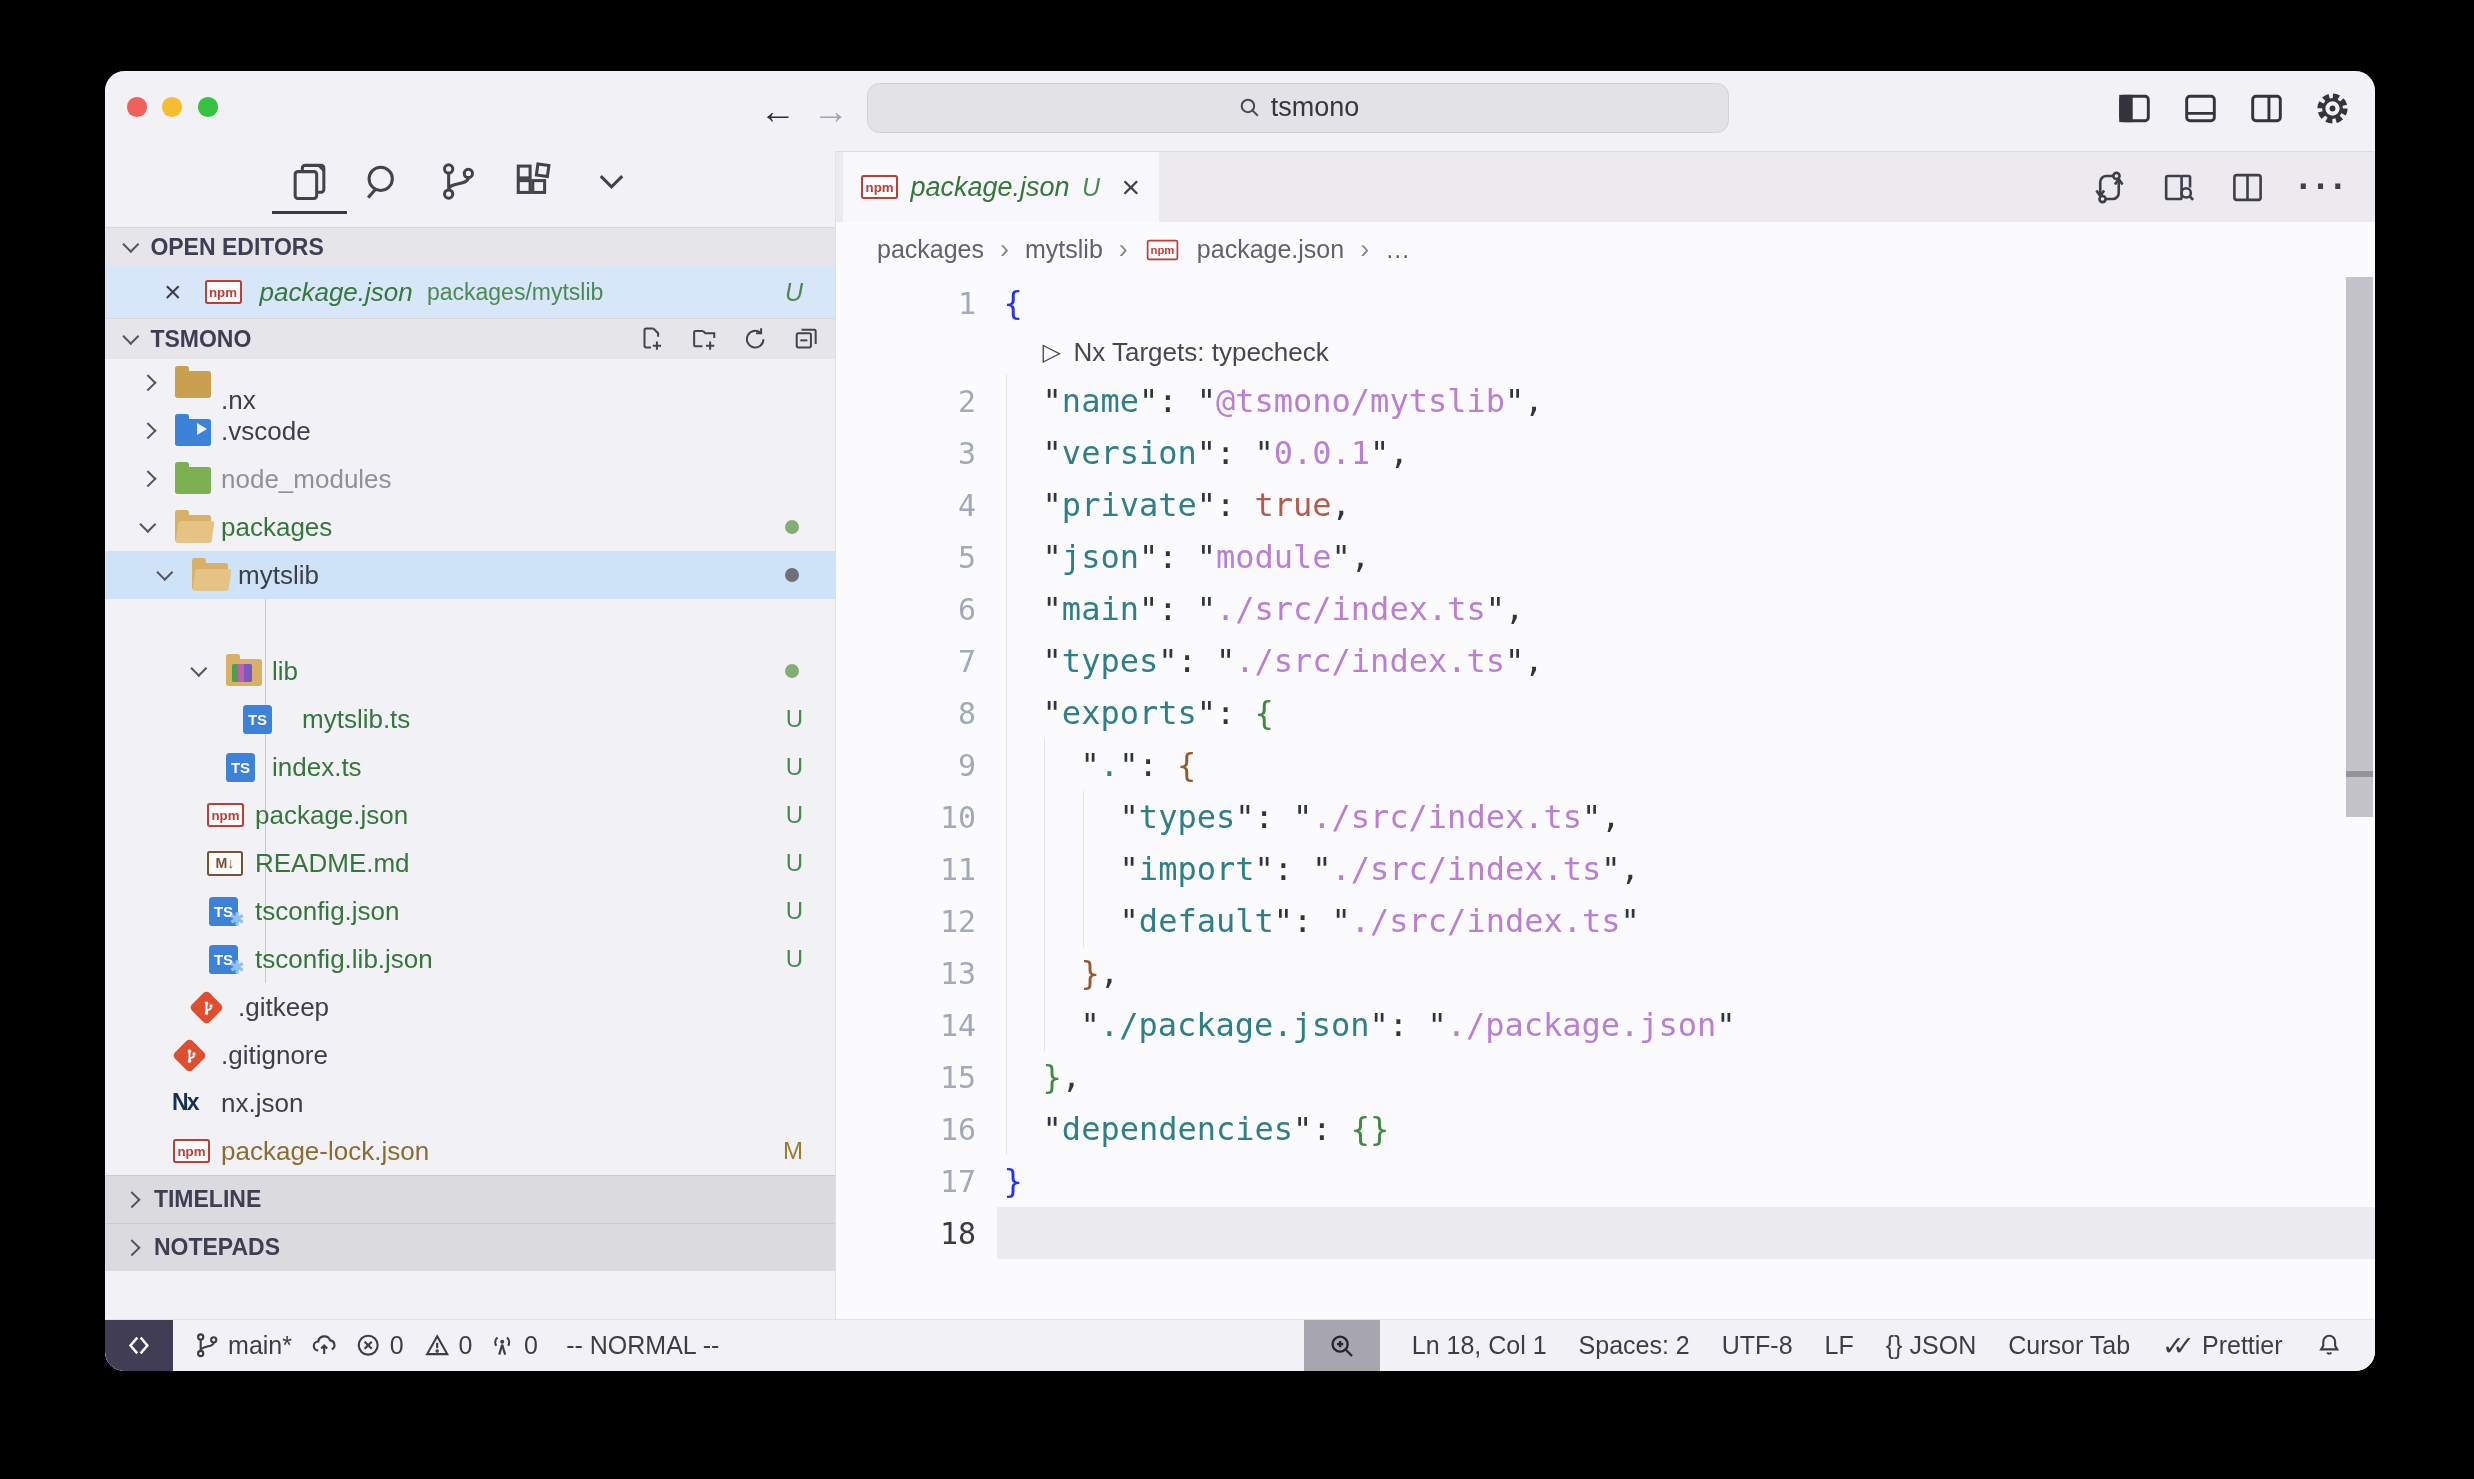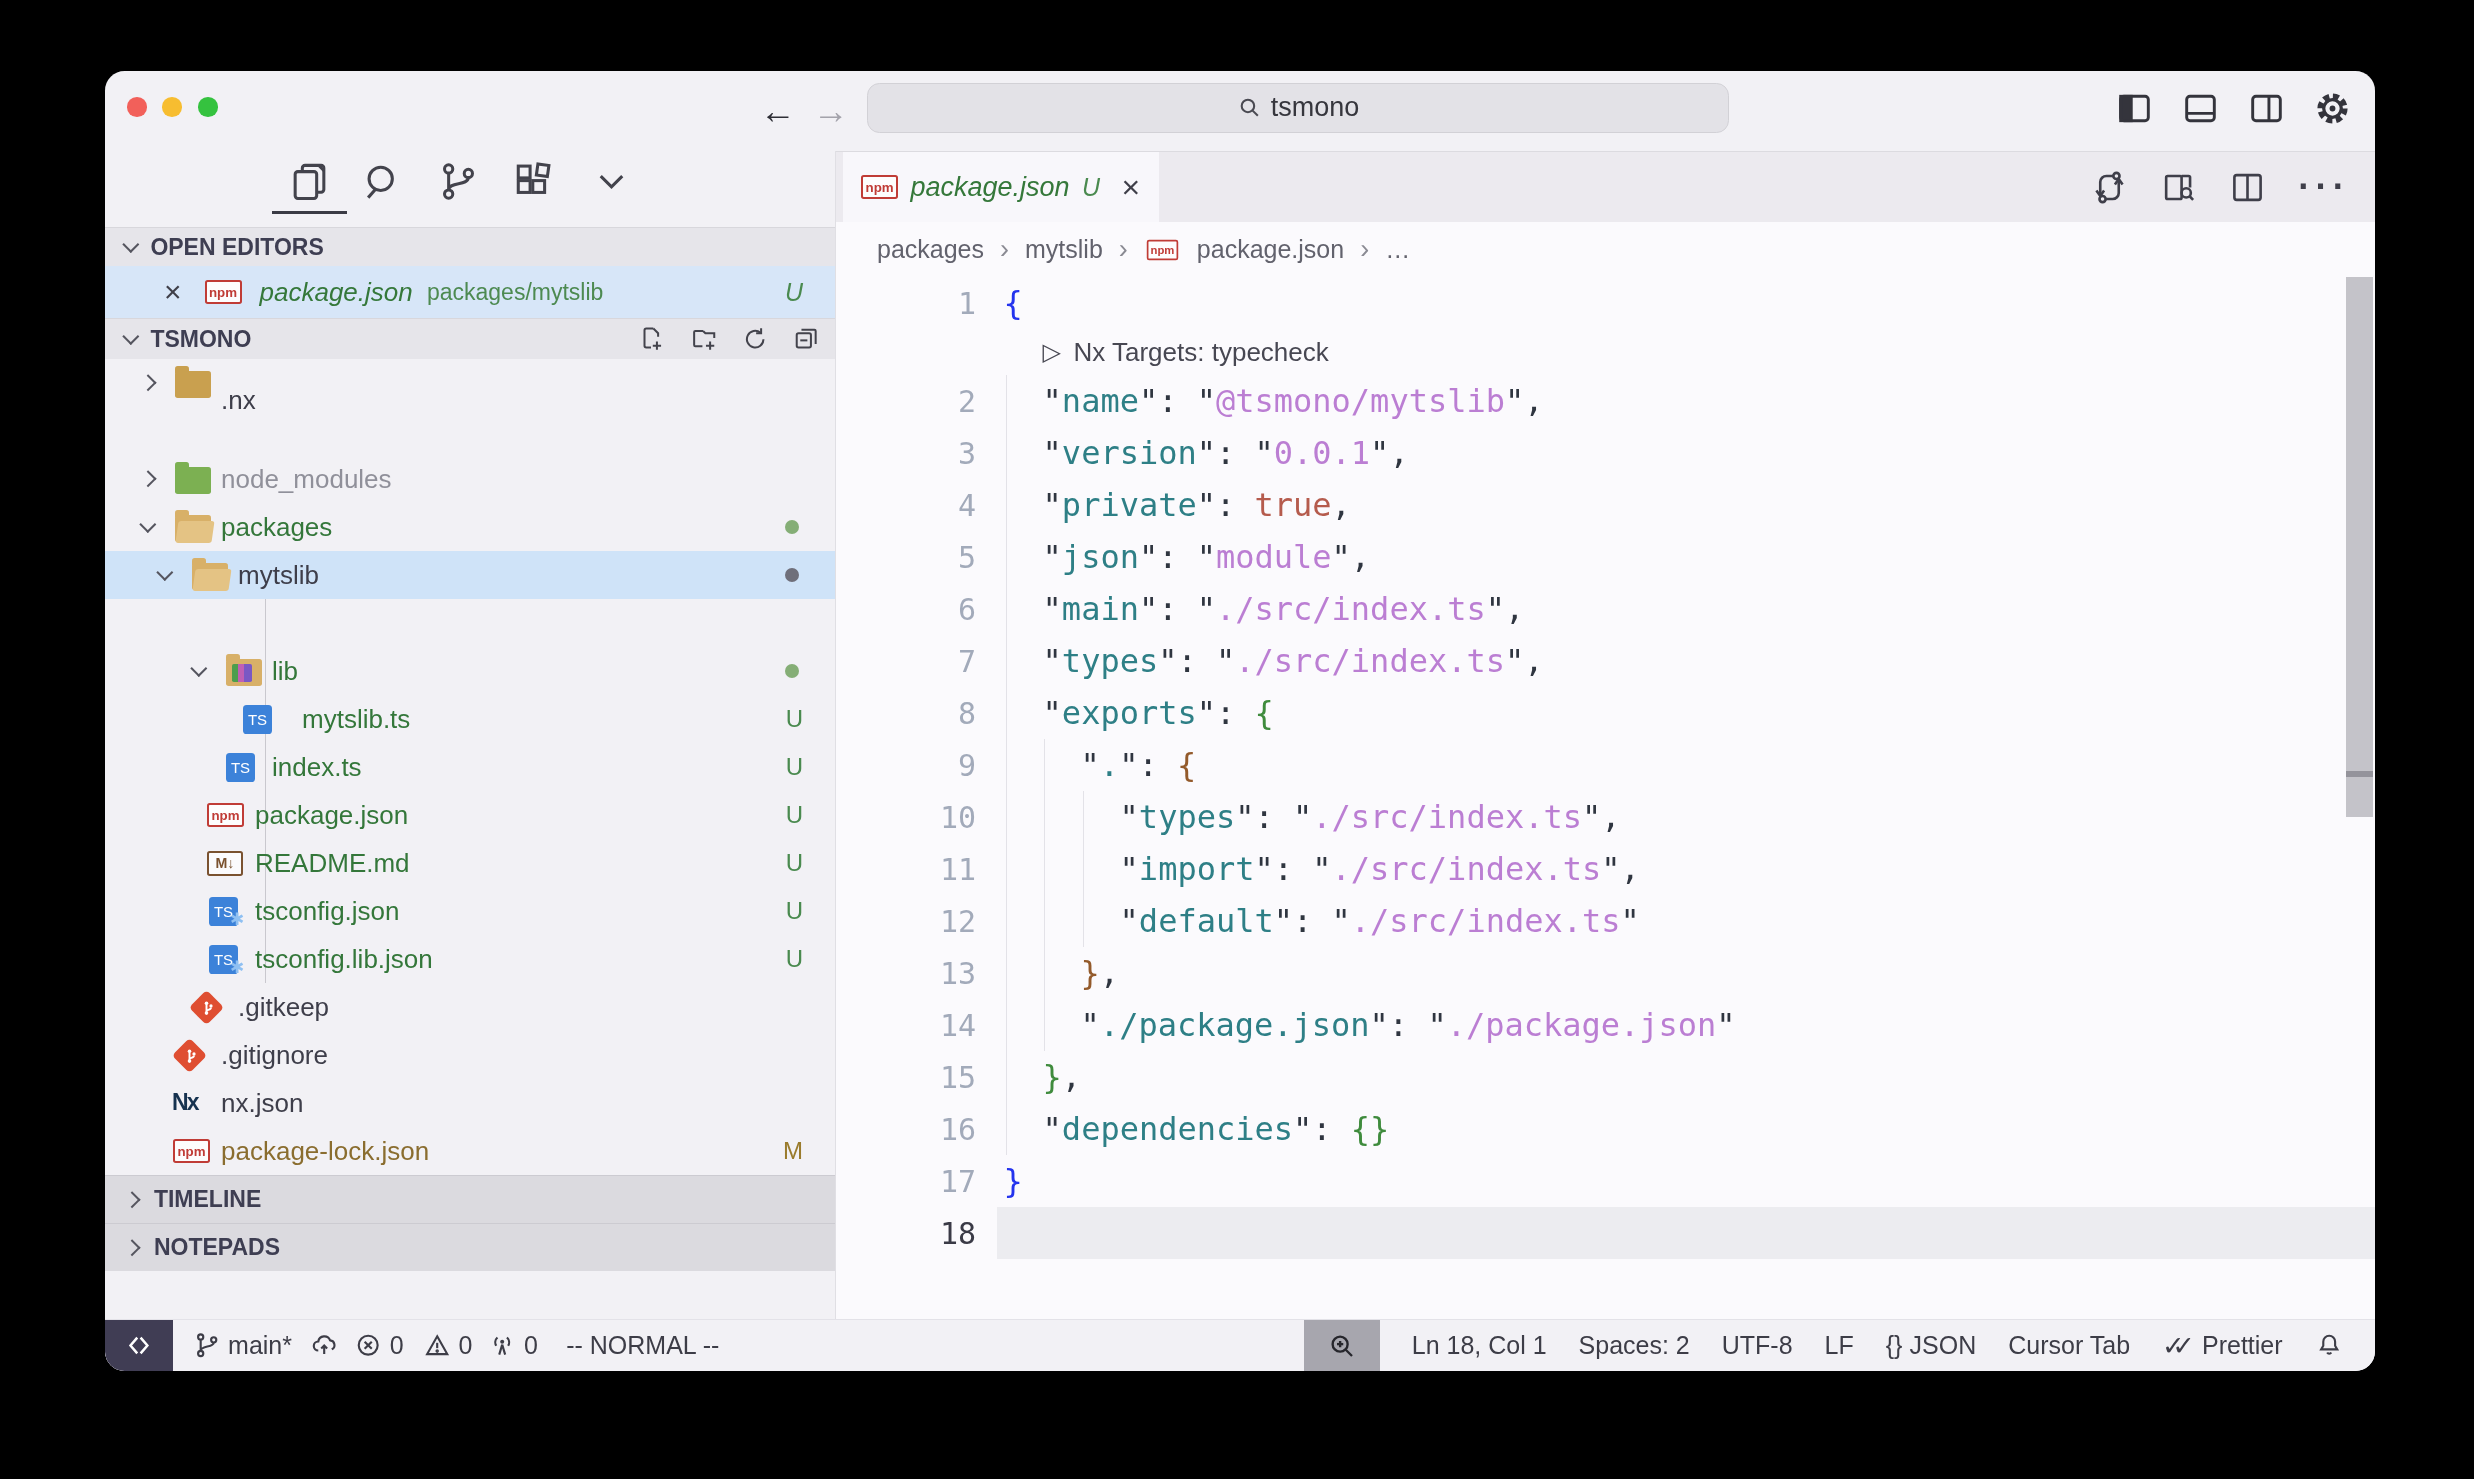--- a/index.html
+++ b/index.html
@@ -80,21 +80,21 @@
   .fold.src { background:#5d9c4c; }
   .fold.src::after { content:"<>"; position:absolute; left:5.3px; top:2.7px; color:#fff; font-size:15px; font-weight:bold; }
   .fold.lib { background:#d8b068; }
   .fold.lib::after { content:""; position:absolute; left:6.2px; top:4.4px; width:19.6px; height:18px;
     background:linear-gradient(90deg,#4d9e4d 0 6.2px,#c05fb4 6.2px 12.4px,#7a58c4 12.4px 19.6px); border-radius:1.8px; }
 
   .badge-npm { position:absolute; width:37px; height:24px; border:2.7px solid #c03c36; border-radius:2.7px;
     color:#c03c36; background:#fdfdfd; font-size:13.3px; font-weight:bold;
     display:flex; align-items:center; justify-content:center; letter-spacing:0; }
   .badge-ts { position:absolute; width:29px; height:29px; background:#3c82d9; border-radius:3.6px;
-    color:#fff; font-size:15px; font-weight:normal; display:flex; align-items:center; justify-content:center; }
+    color:#fff; font-size:15px; font-weight:bold; display:flex; align-items:center; justify-content:center; }
   .badge-ts .gearlet { position:absolute; right:-6.2px; bottom:-4.4px; color:#8fc0f2; font-size:17px; }
   .badge-md { position:absolute; width:36px; height:25px; border:2.7px solid #7a5230; border-radius:2.7px;
     color:#7a5230; background:#fbfbfd; font-size:14.2px; font-weight:bold;
     display:flex; align-items:center; justify-content:center; }
   .badge-git { position:absolute; width:25px; height:25px; background:#df4e31; border-radius:4.4px;
     transform:rotate(45deg); display:flex; align-items:center; justify-content:center; }
   .badge-git svg { transform:rotate(-45deg); width:18px; height:18px; }
   .badge-nx { position:absolute; font-weight:bold; font-size:23px; color:#16324f; letter-spacing:-1.8px; }
 
   .bottom-secs { flex:none; }
@@ -260,20 +260,25 @@
         </span>
       </div>
 
       <div class="tree">
         <div class="tree-guide"></div>
       <div class="trow" style="top: 0px;">
             <span class="chev right" style="left: 37px; top: 18px;"></span>
             <span class="fold tan" style="left: 70px; top: 12.4px;"></span>
             <span class="tlabel" style="left: 116px; margin-top: 34px;">.nx</span>
           </div>
+          <div class="trow" style="top: 48px;">
+            <span class="chev right" style="left: 37px; top: 18px;"></span>
+            <span class="fold vscode" style="left: 70px; top: 12.4px;"></span>
+            <span class="tlabel" style="left: 116px;">.vscode</span>
+          </div>
           <div class="trow" style="top: 96px;">
             <span class="chev right" style="left: 37px; top: 18px;"></span>
             <span class="fold green" style="left: 70px; top: 12.4px;"></span>
             <span class="tlabel dim" style="left: 116px;">node_modules</span>
           </div>
           <div class="trow" style="top: 144px;">
             <span class="chev down" style="left: 37px; top: 18px;"></span>
             <span class="fold tan-open" style="left: 70px; top: 12.4px;"></span>
             <span class="tlabel green" style="left: 116px;">packages</span>
             <span class="tdot green"></span>

